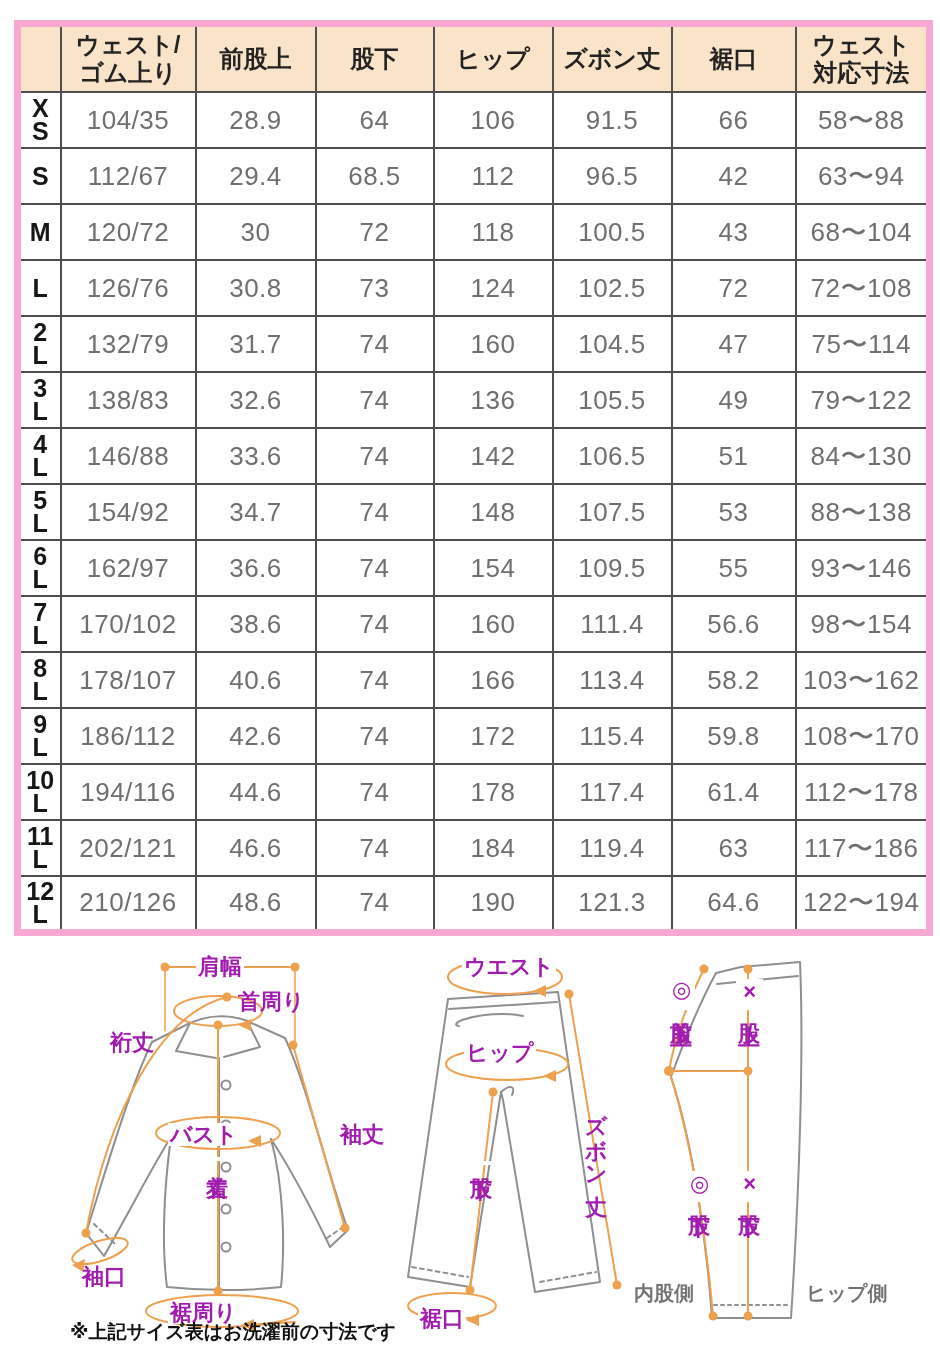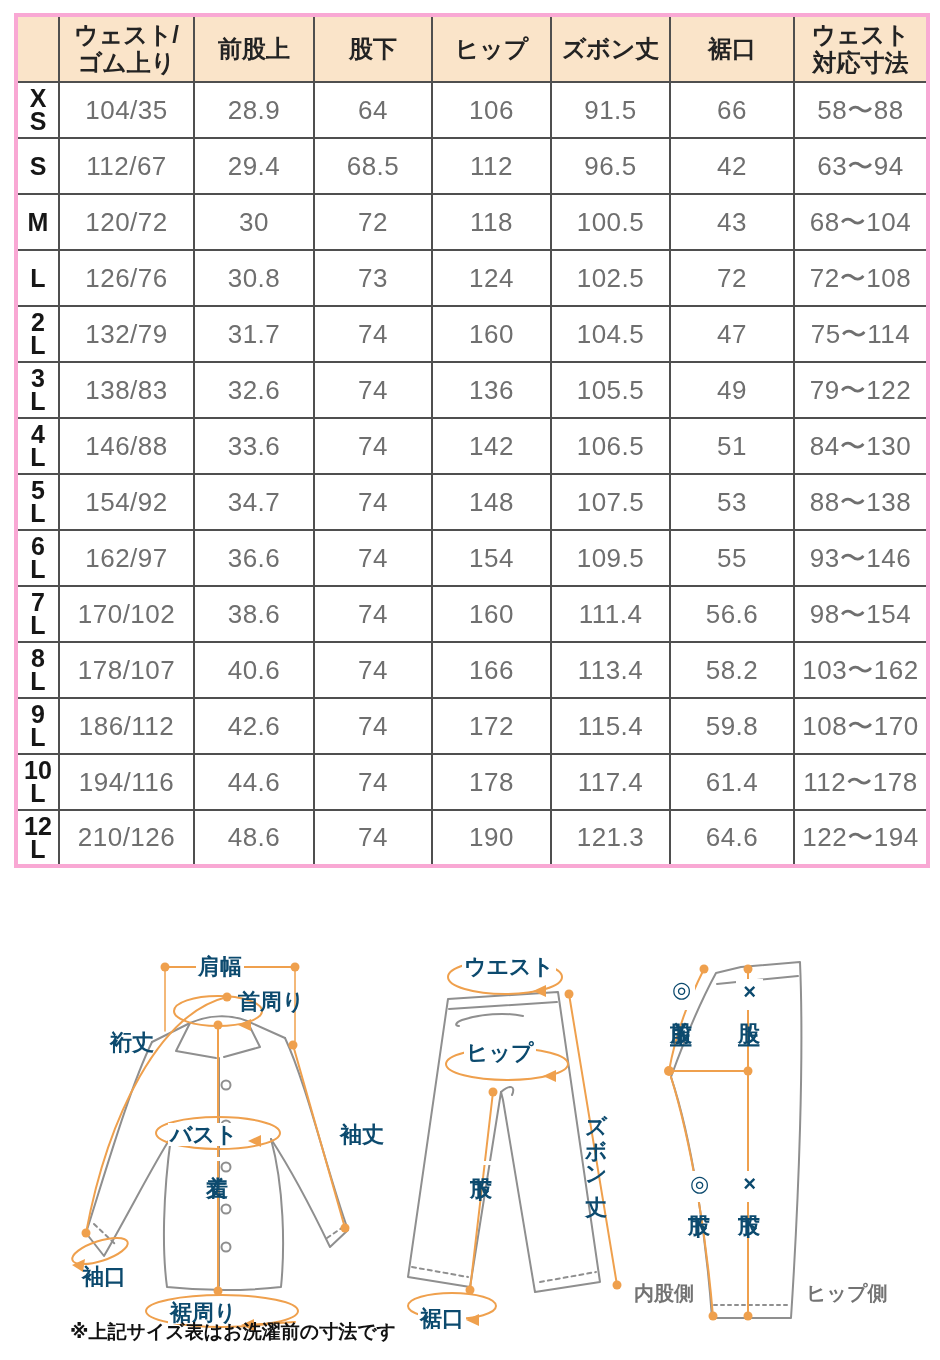--- a/index.html
+++ b/index.html
@@ -3,23 +3,23 @@
 <meta charset="utf-8">
 <style>
   html,body{margin:0;padding:0;}
   body{
     width:940px;height:1360px;position:relative;background:#FFFFFF;
     font-family:"Liberation Sans","DejaVu Sans",sans-serif;
     -webkit-font-smoothing:antialiased;overflow:hidden;
   }
   
   table.size-table{
-    position:absolute;left:14px;top:13px;width:912px;
+    position:absolute;left:14px;top:20px;width:912px;
     border-collapse:collapse;table-layout:fixed;
-    border:4px solid #f9a8d4;
+    border:7px solid #f9a8d4;
   }
   table.size-table th,table.size-table td{
     border:2px solid #4F4F4F;text-align:center;vertical-align:middle;
     padding:0;overflow:hidden;
   }
   table.size-table thead th{
     height:64px;background:#FAE4C9;color:#232323;
     font-size:24px;font-weight:bold;line-height:1.15;white-space:pre-line;
   }
   table.size-table tbody tr{height:56px;}
@@ -28,21 +28,21 @@
     line-height:0.92;white-space:pre-line;
   }
   td.val{
     background:#FFFFFF;color:#6F6F6F;font-size:26px;font-weight:400;
     letter-spacing:0.5px;
   }
   
   .diagrams{position:absolute;left:0;top:935px;width:940px;height:425px;}
   .diagrams svg{position:absolute;left:0;top:0;}
   .dlabel{
-    position:absolute;font-weight:bold;color:#0c4a6e;font-size:22px;
+    position:absolute;font-weight:bold;color:#a21caf;font-size:22px;
     line-height:1.05;white-space:nowrap;
   }
   .wbg{background:#FFFFFF;padding:0 2px;}
   .vert{writing-mode:vertical-rl;text-orientation:upright;letter-spacing:2px;}
   .graylbl{color:#737373;font-size:20px;}
   .note{
     position:absolute;left:70px;top:384px;font-size:19px;font-weight:bold;
     color:#111111;white-space:nowrap;
   }
 </style>
@@ -209,20 +209,31 @@
 L</th>
     <td class="val">194/116</td>
     <td class="val">44.6</td>
     <td class="val">74</td>
     <td class="val">178</td>
     <td class="val">117.4</td>
     <td class="val">61.4</td>
     <td class="val">112〜178</td>
   </tr>
       <tr>
+    <th class="size">11
+L</th>
+    <td class="val">202/121</td>
+    <td class="val">46.6</td>
+    <td class="val">74</td>
+    <td class="val">184</td>
+    <td class="val">119.4</td>
+    <td class="val">63</td>
+    <td class="val">117〜186</td>
+  </tr>
+      <tr>
     <th class="size">12
 L</th>
     <td class="val">210/126</td>
     <td class="val">48.6</td>
     <td class="val">74</td>
     <td class="val">190</td>
     <td class="val">121.3</td>
     <td class="val">64.6</td>
     <td class="val">122〜194</td>
   </tr>

